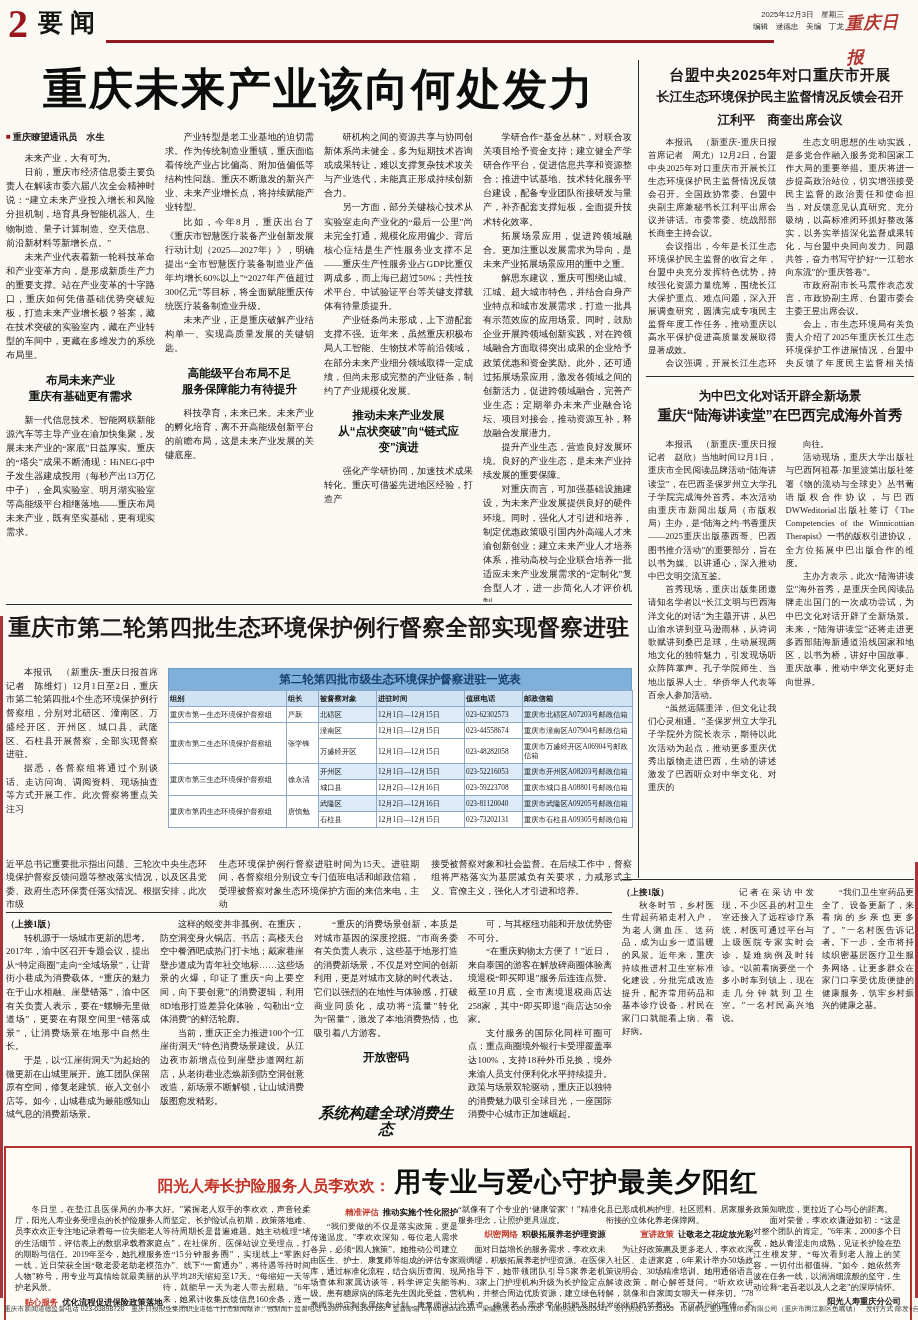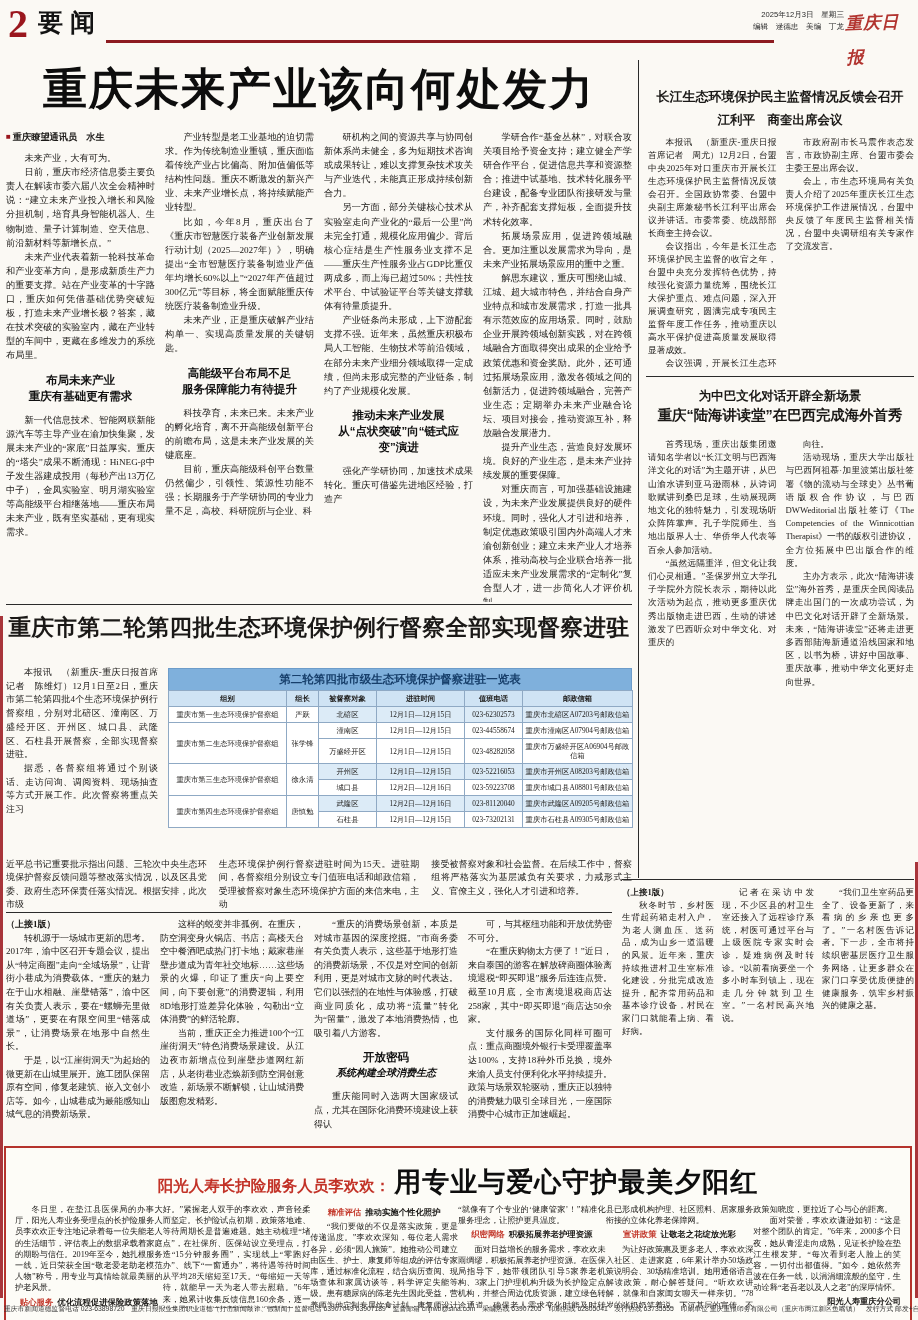--- a/index.html
+++ b/index.html
@@ -18,21 +18,21 @@
             font-family:"Liberation Serif",serif;line-height:34px;}
   
   .colwrap{display:flex;position:absolute;overflow:hidden;}
   .ncol{flex:1 1 0;overflow:hidden;}
   .bp{margin:0;text-indent:2em;text-align:justify;}
   .byline{margin:0 0 7px 0;font-weight:bold;}
   .byline .sq{color:#9a161d;font-size:8px;vertical-align:1px;}
   .jumplab{margin:0;font-weight:bold;}
   .colsub{font-family:"Liberation Sans",sans-serif;font-weight:900;text-align:center;
           margin:9px 0;font-size:11.5px;line-height:16px;color:#111;}
-  .colsub .kai{font-family:"Liberation Serif",serif;font-style:italic;font-weight:700;font-size:10px;}
+  .colsub .kai{font-family:"Liberation Serif",serif;font-style:italic;font-weight:700;font-size:15px;margin-top:40px;}
   
   .main-headline{position:absolute;left:6px;top:60px;width:626px;text-align:center;font-size:44px;
                  font-weight:900;letter-spacing:2px;font-family:"Liberation Sans",sans-serif;color:#0d0d0d;}
   #main-cols{left:6px;top:130px;width:626px;height:472px;gap:10px;font-size:9.2px;line-height:14.1px;}
   
   .vline{position:absolute;background:#2b2b2b;width:1px;}
   .hline{position:absolute;background:#2b2b2b;height:1px;}
   .redmark{position:absolute;background:#a8353a;width:3px;}
   
   .rt-h1{position:absolute;left:646px;top:66px;width:268px;text-align:center;font-size:15px;
@@ -50,36 +50,36 @@
   #rjump-cols{left:622px;top:886px;width:292px;height:252px;gap:8px;font-size:8.5px;line-height:12.6px;}
   
   .insp-headline{position:absolute;left:6px;top:612px;width:626px;text-align:center;font-size:22.5px;
                  font-weight:900;letter-spacing:0.5px;font-family:"Liberation Sans",sans-serif;}
   #insp-left{position:absolute;left:6px;top:666px;width:152px;height:186px;overflow:hidden;
              font-size:9px;line-height:13.7px;}
   .insp-tablebox{position:absolute;left:168px;top:668px;width:464px;}
   .tbl-title{background:#7fb0dc;color:#173f6b;font-weight:900;text-align:center;font-size:11.5px;
              line-height:21px;height:21px;font-family:"Liberation Sans",sans-serif;border:1px solid #6d9cc9;border-bottom:none;}
   table.insp{border-collapse:collapse;width:464px;table-layout:fixed;background:#fff;}
-  table.insp th,table.insp td{border:1px solid #8fa9c4;font-size:7.3px;line-height:9px;text-align:center;
+  table.insp th,table.insp td{border:1px solid #8fa9c4;font-size:7.3px;line-height:9px;text-align:left;
              padding:3px 1px;overflow:hidden;}
   table.insp th{background:#cfe3f4;font-weight:700;}
   table.insp td.tint{background:#dcebf7;}
   #insp-bottom{left:6px;top:858px;width:626px;height:50px;gap:12px;font-size:9px;line-height:13.4px;}
   
   #ljump-cols{left:6px;top:918px;width:606px;height:222px;gap:10px;font-size:9px;line-height:13.6px;}
   
   .adbox{position:absolute;left:4px;top:1146px;width:908px;height:180px;border:2.5px solid #b5332c;
          box-sizing:border-box;background:#fdfcf7;padding:15px 9px;}
   .ad-title{text-align:center;white-space:nowrap;margin-top:1px;}
   .ad-title .red{font-size:15.5px;font-weight:900;color:#c23227;font-family:"Liberation Sans",sans-serif;}
   .ad-title .blk{font-size:27px;font-weight:900;color:#0e0e0e;font-family:"Liberation Sans",sans-serif;letter-spacing:1px;}
   #ad-cols{position:relative;display:flex;height:104px;overflow:hidden;margin-top:4px;
            font-size:8.2px;line-height:11.2px;}
-  .adsub{margin:3px 0;text-align:center;font-weight:900;font-family:"Liberation Sans",sans-serif;font-size:8.4px;}
+  .adsub{margin:3px 0;text-align:right;font-weight:900;font-family:"Liberation Sans",sans-serif;font-size:8.4px;}
   .adsub .r{color:#c43b2e;margin-right:4px;}
   .adsig{text-align:right;margin:2px 0 0 0;font-weight:600;}
   
   .footer{position:absolute;left:4px;top:1304px;width:910px;text-align:center;font-size:6.8px;
           color:#333;font-family:"Liberation Sans",sans-serif;white-space:nowrap;}
 </style>
 </head>
 <body>
 
 <div class="page">
@@ -108,21 +108,20 @@
       </div>
       <div class="ncol">
         <p class="bp">产业转型是老工业基地的迫切需求。作为传统制造业重镇，重庆面临着传统产业占比偏高、附加值偏低等结构性问题。重庆不断激发的新兴产业、未来产业增长点，将持续赋能产业转型。</p>
         <p class="bp">比如，今年8月，重庆出台了《重庆市智慧医疗装备产业创新发展行动计划（2025—2027年）》，明确提出“全市智慧医疗装备制造业产值年均增长60%以上”“2027年产值超过300亿元”等目标，将全面赋能重庆传统医疗装备制造业升级。</p>
         <p class="bp">未来产业，正是重庆破解产业结构单一、实现高质量发展的关键钥匙。</p>
         <div class="colsub">
           <div>高能级平台布局不足</div>
           <div>服务保障能力有待提升</div>
         </div>
         <p class="bp">科技孕育，未来已来。未来产业的孵化培育，离不开高能级创新平台的前瞻布局，这是未来产业发展的关键底座。</p>
-        <p class="bp">目前，重庆高能级科创平台数量仍然偏少，引领性、策源性功能不强；长期服务于产学研协同的专业力量不足，高校、科研院所与企业、科</p>
       </div>
       <div class="ncol">
         <p class="bp">研机构之间的资源共享与协同创新体系尚未健全，多为短期技术咨询或成果转让，难以支撑复杂技术攻关与产业迭代，未能真正形成持续创新合力。</p>
         <p class="bp">另一方面，部分关键核心技术从实验室走向产业化的“最后一公里”尚未完全打通，规模化应用偏少。背后核心症结是生产性服务业支撑不足——重庆生产性服务业占GDP比重仅两成多，而上海已超过50%；共性技术平台、中试验证平台等关键支撑载体有待量质提升。</p>
         <p class="bp">产业链条尚未形成，上下游配套支撑不强。近年来，虽然重庆积极布局人工智能、生物技术等前沿领域，在部分未来产业细分领域取得一定成绩，但尚未形成完整的产业链条，制约了产业规模化发展。</p>
         <div class="colsub">
           <div>推动未来产业发展</div>
           <div>从“点状突破”向“链式应变”演进</div>
         </div>
         <p class="bp">强化产学研协同，加速技术成果转化。重庆可借鉴先进地区经验，打造产</p>
@@ -137,38 +136,41 @@
     </div>
 
   <div class="vline" style="left:638px;top:60px;height:818px;"></div>
   <div class="hline" style="left:6px;top:604px;width:626px;"></div>
   <div class="hline" style="left:646px;top:376px;width:268px;"></div>
   <div class="hline" style="left:622px;top:879px;width:292px;"></div>
   <div class="hline" style="left:6px;top:912px;width:606px;"></div>
   <div class="redmark" style="left:0;top:616px;height:682px;"></div>
   <div class="redmark" style="left:915px;top:862px;height:436px;"></div>
 
+  <div class="rt-h1">台盟中央2025年对口重庆市开展</div>
   <div class="rt-h2">长江生态环境保护民主监督情况反馈会召开</div>
   <div class="rt-deck">江利平　商奎出席会议</div>
   <div class="colwrap" id="taimeng-cols">
       <div class="ncol">
         <p class="bp">本报讯　（新重庆-重庆日报首席记者　周尤）12月2日，台盟中央2025年对口重庆市开展长江生态环境保护民主监督情况反馈会召开。全国政协常委、台盟中央副主席兼秘书长江利平出席会议并讲话。市委常委、统战部部长商奎主持会议。</p>
         <p class="bp">会议指出，今年是长江生态环境保护民主监督的收官之年，台盟中央充分发挥特色优势，持续强化资源力量统筹，围绕长江大保护重点、难点问题，深入开展调查研究，圆满完成专项民主监督年度工作任务，推动重庆以高水平保护促进高质量发展取得显著成效。</p>
         <p class="bp">会议强调，开展长江生态环境保护民主监督，是贯彻落实习近平</p>
       </div>
       <div class="ncol">
+        <p class="bp">生态文明思想的生动实践，是多党合作融入服务党和国家工作大局的重要举措。重庆将进一步提高政治站位，切实增强接受民主监督的政治责任和使命担当，对反馈意见认真研究、充分吸纳，以高标准闭环抓好整改落实，以务实举措深化监督成果转化，与台盟中央同向发力、同题共答，奋力书写守护好“一江碧水向东流”的“重庆答卷”。</p>
         <p class="bp">市政府副市长马震作表态发言，市政协副主席、台盟市委会主委王昱出席会议。</p>
         <p class="bp">会上，市生态环境局有关负责人介绍了2025年重庆长江生态环境保护工作进展情况，台盟中央反馈了年度民主监督相关情况，台盟中央调研组有关专家作了交流发言。</p>
       </div>
     </div>
 
   <div class="rm-kicker">为中巴文化对话开辟全新场景</div>
   <div class="rm-headline">重庆“陆海讲读堂”在巴西完成海外首秀</div>
   <div class="colwrap" id="lecture-cols">
       <div class="ncol">
+        <p class="bp">本报讯　（新重庆-重庆日报记者　赵欣）当地时间12月1日，重庆市全民阅读品牌活动“陆海讲读堂”，在巴西圣保罗州立大学孔子学院完成海外首秀。本次活动由重庆市新闻出版局（市版权局）主办，是“陆海之约·书香重庆——2025重庆出版墨西哥、巴西图书推介活动”的重要部分，旨在以书为媒、以讲通心，深入推动中巴文明交流互鉴。</p>
         <p class="bp">首秀现场，重庆出版集团邀请知名学者以“长江文明与巴西海洋文化的对话”为主题开讲，从巴山渝水讲到亚马逊雨林，从诗词歌赋讲到桑巴足球，生动展现两地文化的独特魅力，引发现场听众阵阵掌声。孔子学院师生、当地出版界人士、华侨华人代表等百余人参加活动。</p>
         <p class="bp">“虽然远隔重洋，但文化让我们心灵相通。”圣保罗州立大学孔子学院外方院长表示，期待以此次活动为起点，推动更多重庆优秀出版物走进巴西，生动的讲述激发了巴西听众对中华文化、对重庆的</p>
       </div>
       <div class="ncol">
         <p class="bp">向往。</p>
         <p class="bp">活动现场，重庆大学出版社与巴西阿祖慕·加里波第出版社签署《物的流动与全球史》丛书葡语版权合作协议，与巴西DWWeditorial出版社签订《The Competencies of the Winnicottian Therapist》一书的版权引进协议，全方位拓展中巴出版合作的维度。</p>
         <p class="bp">主办方表示，此次“陆海讲读堂”海外首秀，是重庆全民阅读品牌走出国门的一次成功尝试，为中巴文化对话开辟了全新场景。未来，“陆海讲读堂”还将走进更多西部陆海新通道沿线国家和地区，以书为桥，讲好中国故事、重庆故事，推动中华文化更好走向世界。</p>
       </div>
     </div>
 

